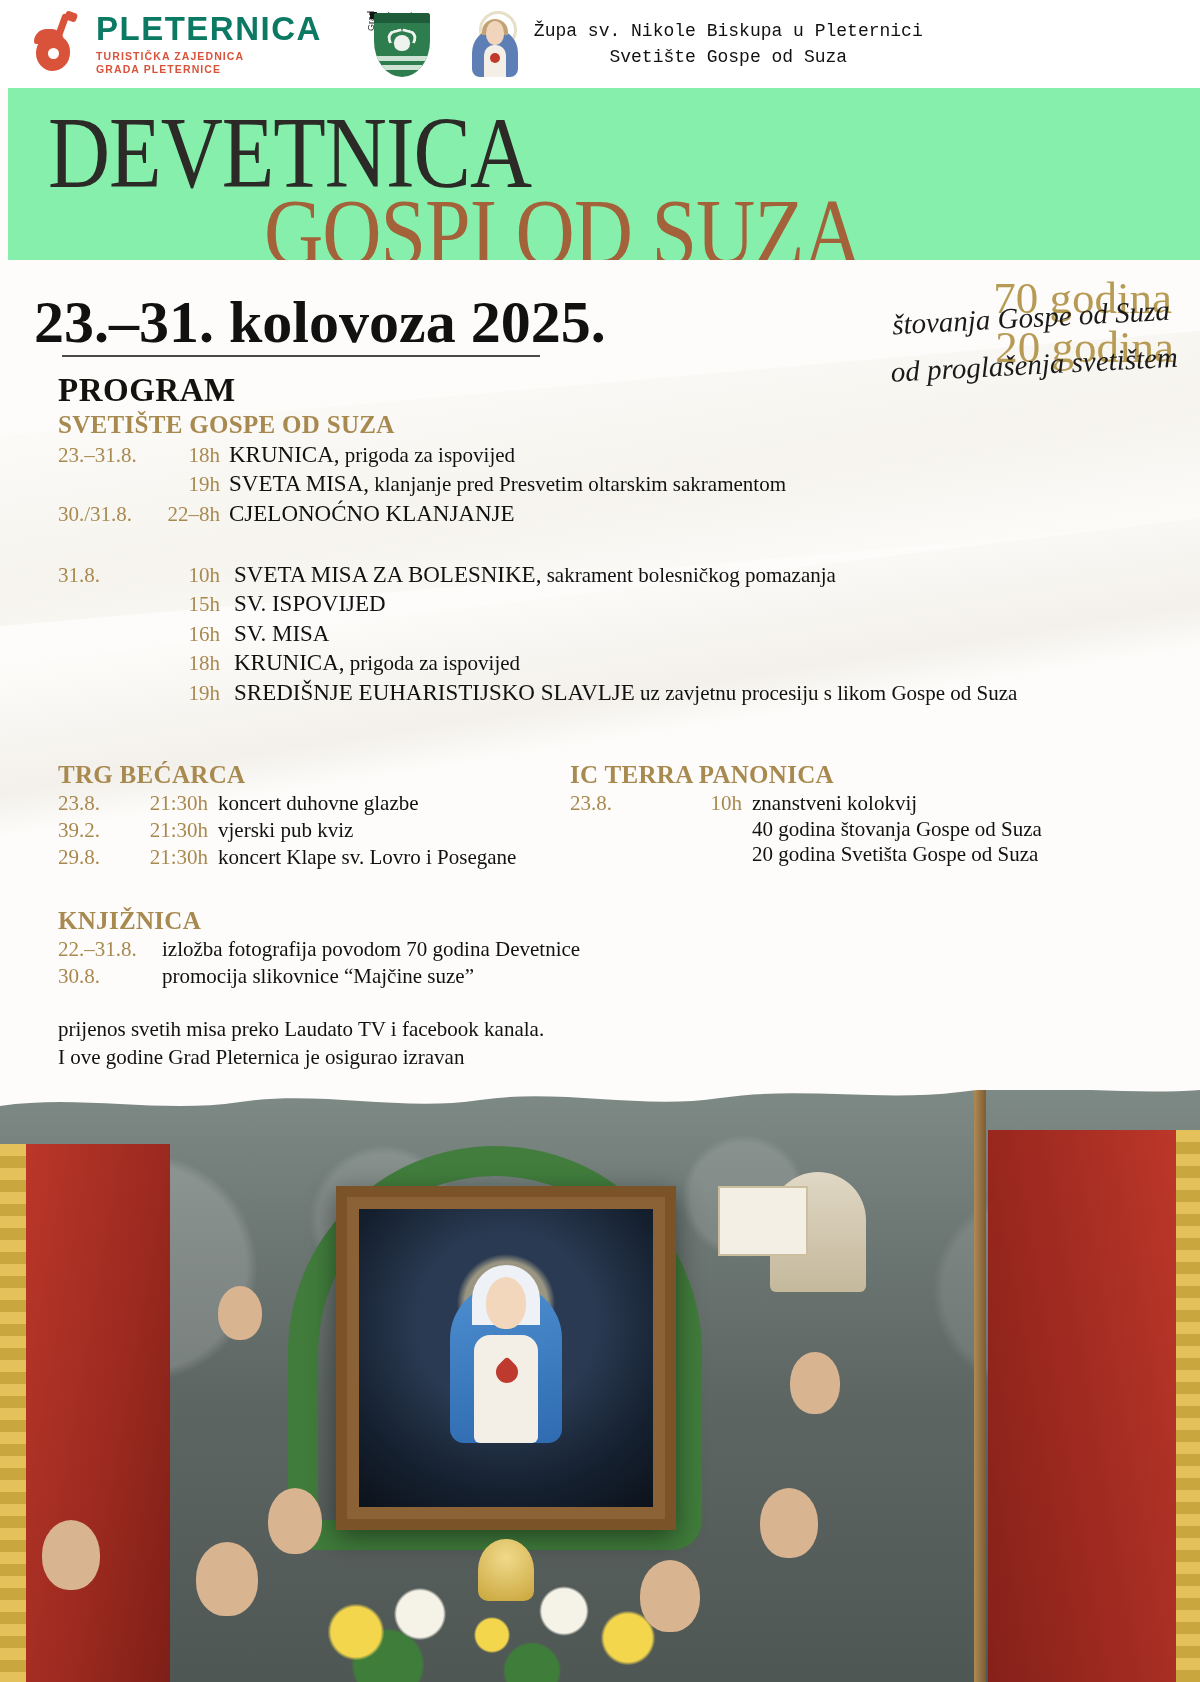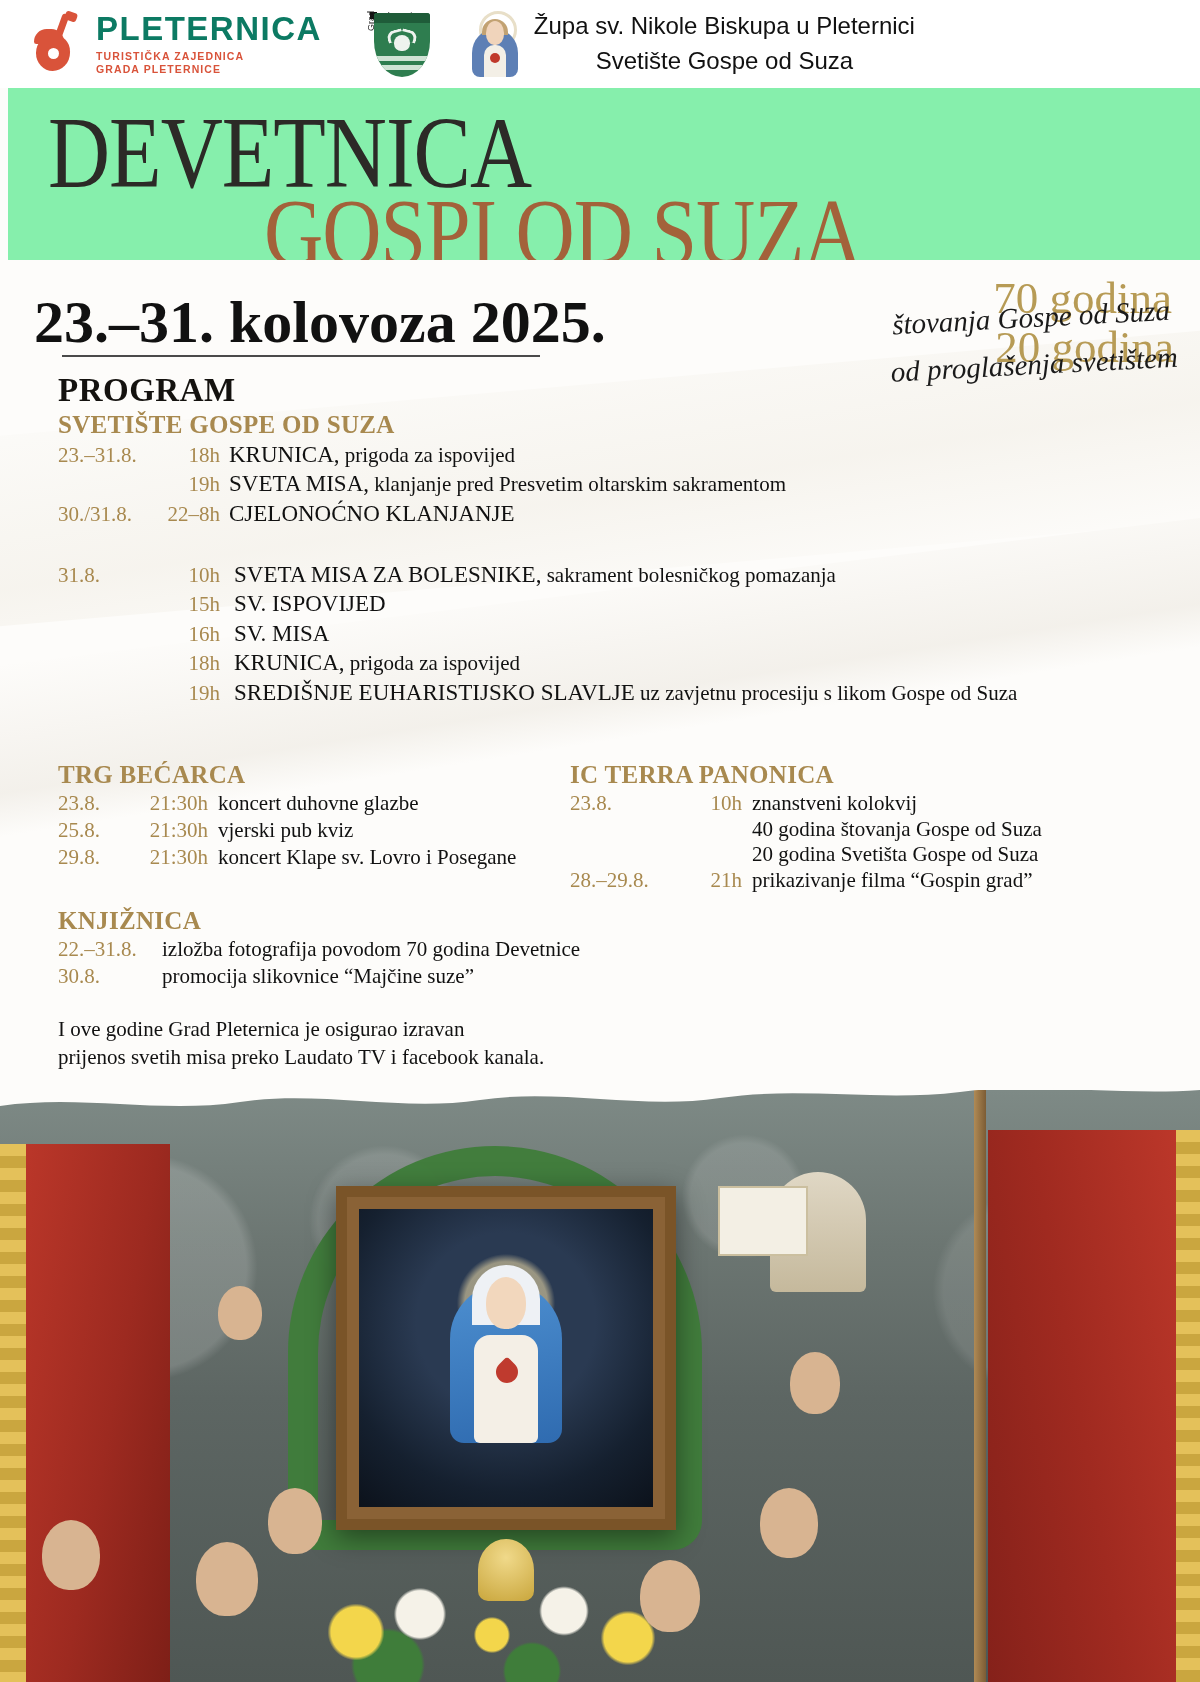--- a/index.html
+++ b/index.html
@@ -38,21 +38,21 @@
   .grb-grad{position:absolute;left:2px;top:22px;font-family:"Liberation Sans",sans-serif;font-size:9px;color:#1a1a1a;transform:rotate(-90deg);transform-origin:left top;}
 
   .logo-zupa{display:flex;align-items:center;margin-left:38px;}
   .zupa-ico{width:54px;height:66px;position:relative;margin-right:12px;}
   .zupa-ico .halo{position:absolute;left:11px;top:0px;width:32px;height:32px;border:3px solid #e8dfc8;border-radius:50%;}
   .zupa-ico .veil{position:absolute;left:4px;top:18px;width:46px;height:48px;background:#5d7fb5;border-radius:50% 50% 8px 8px;}
   .zupa-ico .face{position:absolute;left:18px;top:10px;width:18px;height:24px;background:#f0d4bb;border-radius:50% 50% 45% 45%;}
   .zupa-ico .hair{position:absolute;left:14px;top:8px;width:26px;height:16px;background:#c2a272;border-radius:14px 14px 0 0;}
   .zupa-ico .inner{position:absolute;left:16px;top:34px;width:22px;height:32px;background:#f3efe6;border-radius:10px 10px 0 0;}
   .zupa-ico .heart{position:absolute;left:22px;top:42px;width:10px;height:10px;background:#c0392b;border-radius:50% 50% 50% 50%;transform:rotate(45deg);}
-  .zupa-text{font-family:Liberation Sans, sans-serif;font-size:24px;color:#111;line-height:1.45;text-align:left;}
+  .zupa-text{font-family:Liberation Mono, monospace;font-size:18px;color:#111;line-height:1.45;text-align:left;}
   .zupa-text .l2{text-align:center;}
 
   
   .titleband{position:absolute;top:88px;left:8px;width:1200px;height:172px;background:#86efac;}
   .t1{position:absolute;left:40px;top:14px;font-family:"Liberation Serif",serif;font-size:86px;letter-spacing:-1px;color:#2c2a27;line-height:1;font-weight:normal;transform:scaleY(1.18);transform-origin:left top;}
   .t2{position:absolute;left:256px;top:98px;font-family:"Liberation Serif",serif;font-size:82px;letter-spacing:-1px;color:#a3623a;line-height:1;font-weight:normal;transform:scaleY(1.16);transform-origin:left top;}
 
   
   .sheet{position:absolute;top:260px;left:0;width:1200px;height:840px;background:#fdfcfa;overflow:hidden;}
   .diag{position:absolute;left:-40px;top:330px;width:1320px;height:240px;background:linear-gradient(178deg,#fdfcfa 0%,#f2efe9 45%,#fdfcfa 60%);transform:rotate(-7deg);opacity:.9;}
@@ -265,62 +265,57 @@
     </div>
 
     <div class="sec" id="s-trg">
       <div class="sec-h">TRG BEĆARCA</div>
       <div class="row">
         <span class="c-date">23.8.</span>
         <span class="c-time">21:30h</span>
         <span class="c-txt">koncert duhovne glazbe</span>
       </div>
       <div class="row">
-        <span class="c-date">25.8.</span>
+        <span class="c-date">39.2.</span>
         <span class="c-time">21:30h</span>
         <span class="c-txt">vjerski pub kviz</span>
       </div>
       <div class="row">
         <span class="c-date">29.8.</span>
         <span class="c-time">21:30h</span>
         <span class="c-txt">koncert Klape sv. Lovro i Posegane</span>
       </div>
     </div>
 
     <div class="sec" id="s-terra">
       <div class="sec-h">IC TERRA PANONICA</div>
       <div class="row">
         <span class="c-date">23.8.</span>
         <span class="c-time">10h</span>
         <span class="c-txt">znanstveni kolokvij</span>
       </div>
       <div class="indent">40 godina štovanja Gospe od Suza</div>
       <div class="indent">20 godina Svetišta Gospe od Suza</div>
-      <div class="row">
-        <span class="c-date">28.–29.8.</span>
-        <span class="c-time">21h</span>
-        <span class="c-txt">prikazivanje filma “Gospin grad”</span>
-      </div>
     </div>
 
     <div class="sec" id="s-knjiznica">
       <div class="sec-h">KNJIŽNICA</div>
       <div class="row">
         <span class="c-date">22.–31.8.</span>
         <span class="c-txt">izložba fotografija povodom 70 godina Devetnice</span>
       </div>
       <div class="row">
         <span class="c-date">30.8.</span>
         <span class="c-txt">promocija slikovnice “Majčine suze”</span>
       </div>
     </div>
 
     <div class="footnote">
+      <div>prijenos svetih misa preko Laudato TV i facebook kanala.</div>
       <div>I ove godine Grad Pleternica je osigurao izravan</div>
-      <div>prijenos svetih misa preko Laudato TV i facebook kanala.</div>
     </div>
   </div>
 
   <div class="photo">
     <div class="crowd"></div>
 
     <div class="banner-l">
         <div class="fringe"></div>
       </div>
     <div class="banner-r">

